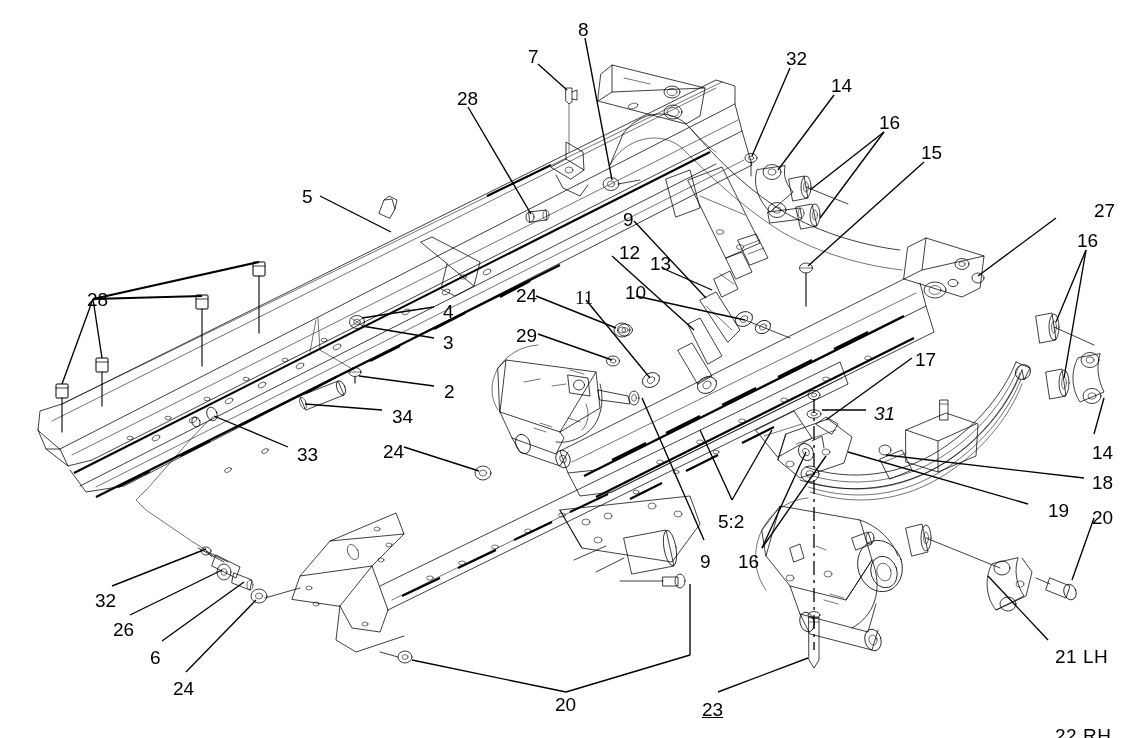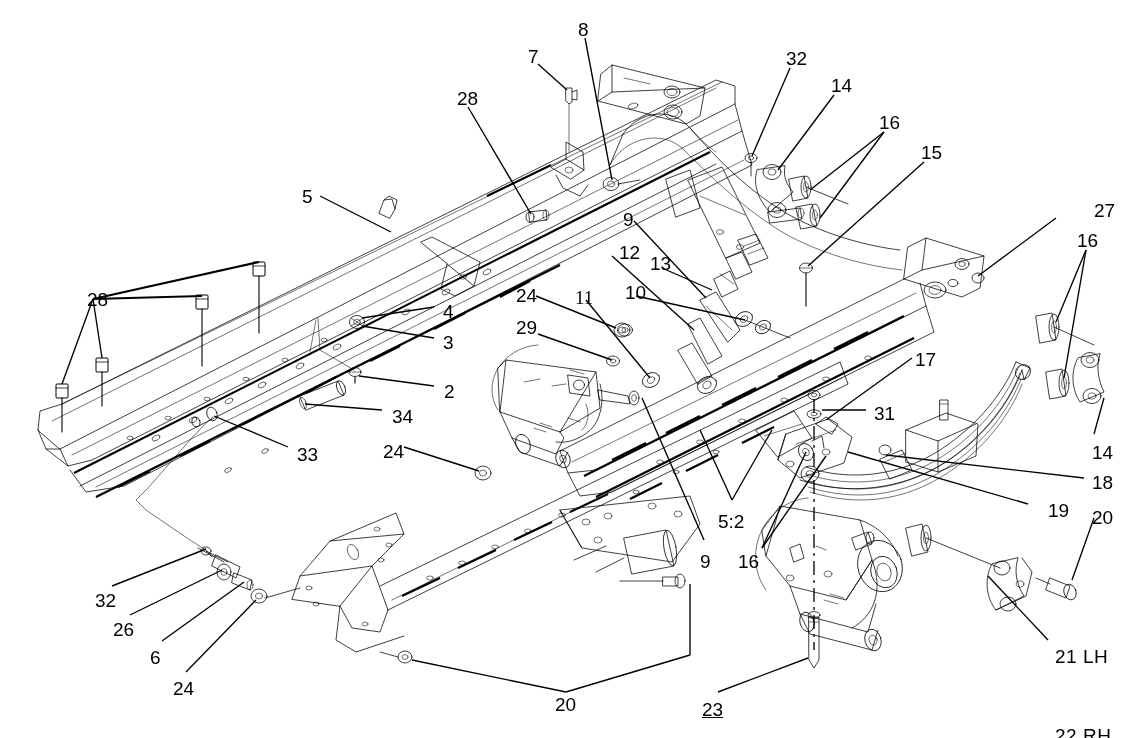--- a/index.html
+++ b/index.html
@@ -671,24 +671,24 @@
   <div class="callout" style="left:1077px;top:231px;">16</div>
   <div class="callout" style="left:623px;top:210px;">9</div>
   <div class="callout" style="left:599px;top:243px;margin-left:20px;">12</div>
   <div class="callout" style="left:650px;top:254px;">13</div>
   <div class="callout" style="left:76px;top:290px;margin-left:11px;">28</div>
   <div class="callout" style="left:516px;top:286px;">24</div>
   <div class="callout" style="left:575px;top:288px;font-family:Liberation Serif, serif;">11</div>
   <div class="callout" style="left:625px;top:283px;">10</div>
   <div class="callout" style="left:443px;top:302px;">4</div>
   <div class="callout" style="left:443px;top:333px;">3</div>
-  <div class="callout" style="left:516px;top:318px;">29</div>
+  <div class="callout" style="left:516px;top:326px;">29</div>
   <div class="callout" style="left:915px;top:350px;">17</div>
   <div class="callout" style="left:444px;top:382px;">2</div>
-  <div class="callout" style="left:874px;top:404px;">31</div>
+  <div class="callout" style="left:874px;top:404px;font-style:italic;">31</div>
   <div class="callout" style="left:392px;top:407px;">34</div>
   <div class="callout" style="left:297px;top:445px;">33</div>
   <div class="callout" style="left:383px;top:442px;">24</div>
   <div class="callout" style="left:1092px;top:443px;">14</div>
   <div class="callout" style="left:1092px;top:473px;">18</div>
   <div class="callout" style="left:1036px;top:501px;margin-left:12px;">19</div>
   <div class="callout" style="left:718px;top:512px;">5:2</div>
   <div class="callout" style="left:1092px;top:508px;">20</div>
   <div class="callout" style="left:700px;top:552px;">9</div>
   <div class="callout" style="left:738px;top:552px;">16</div>

